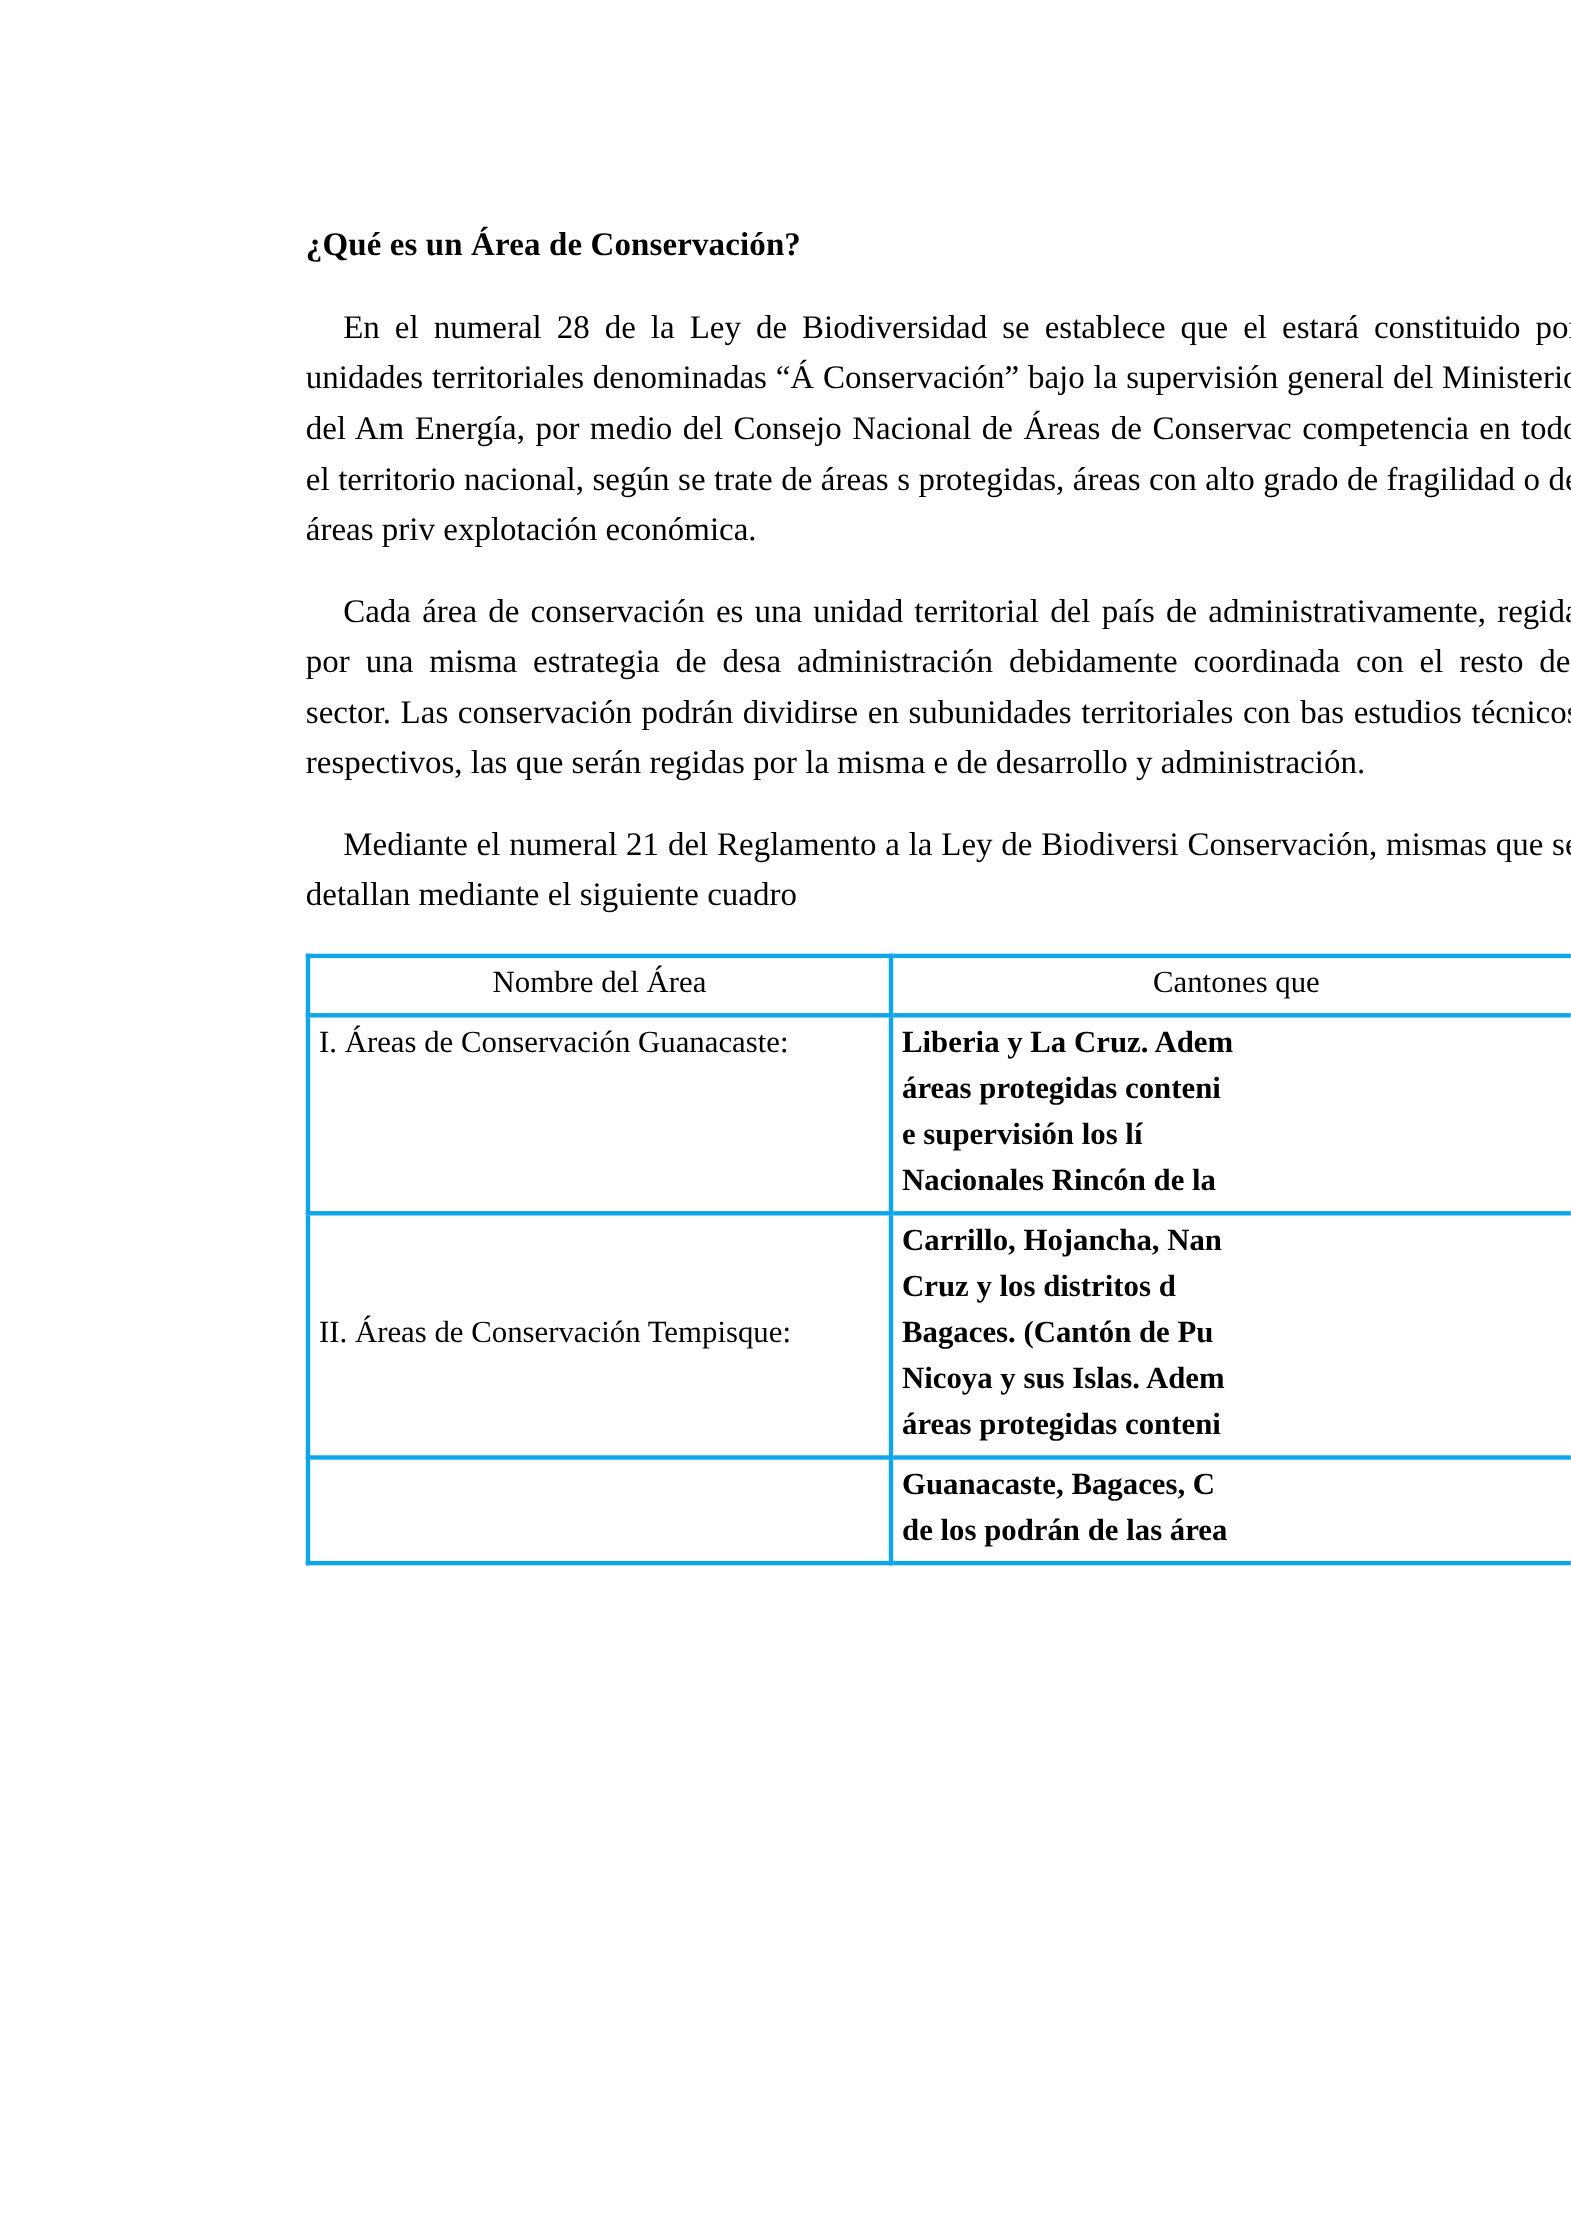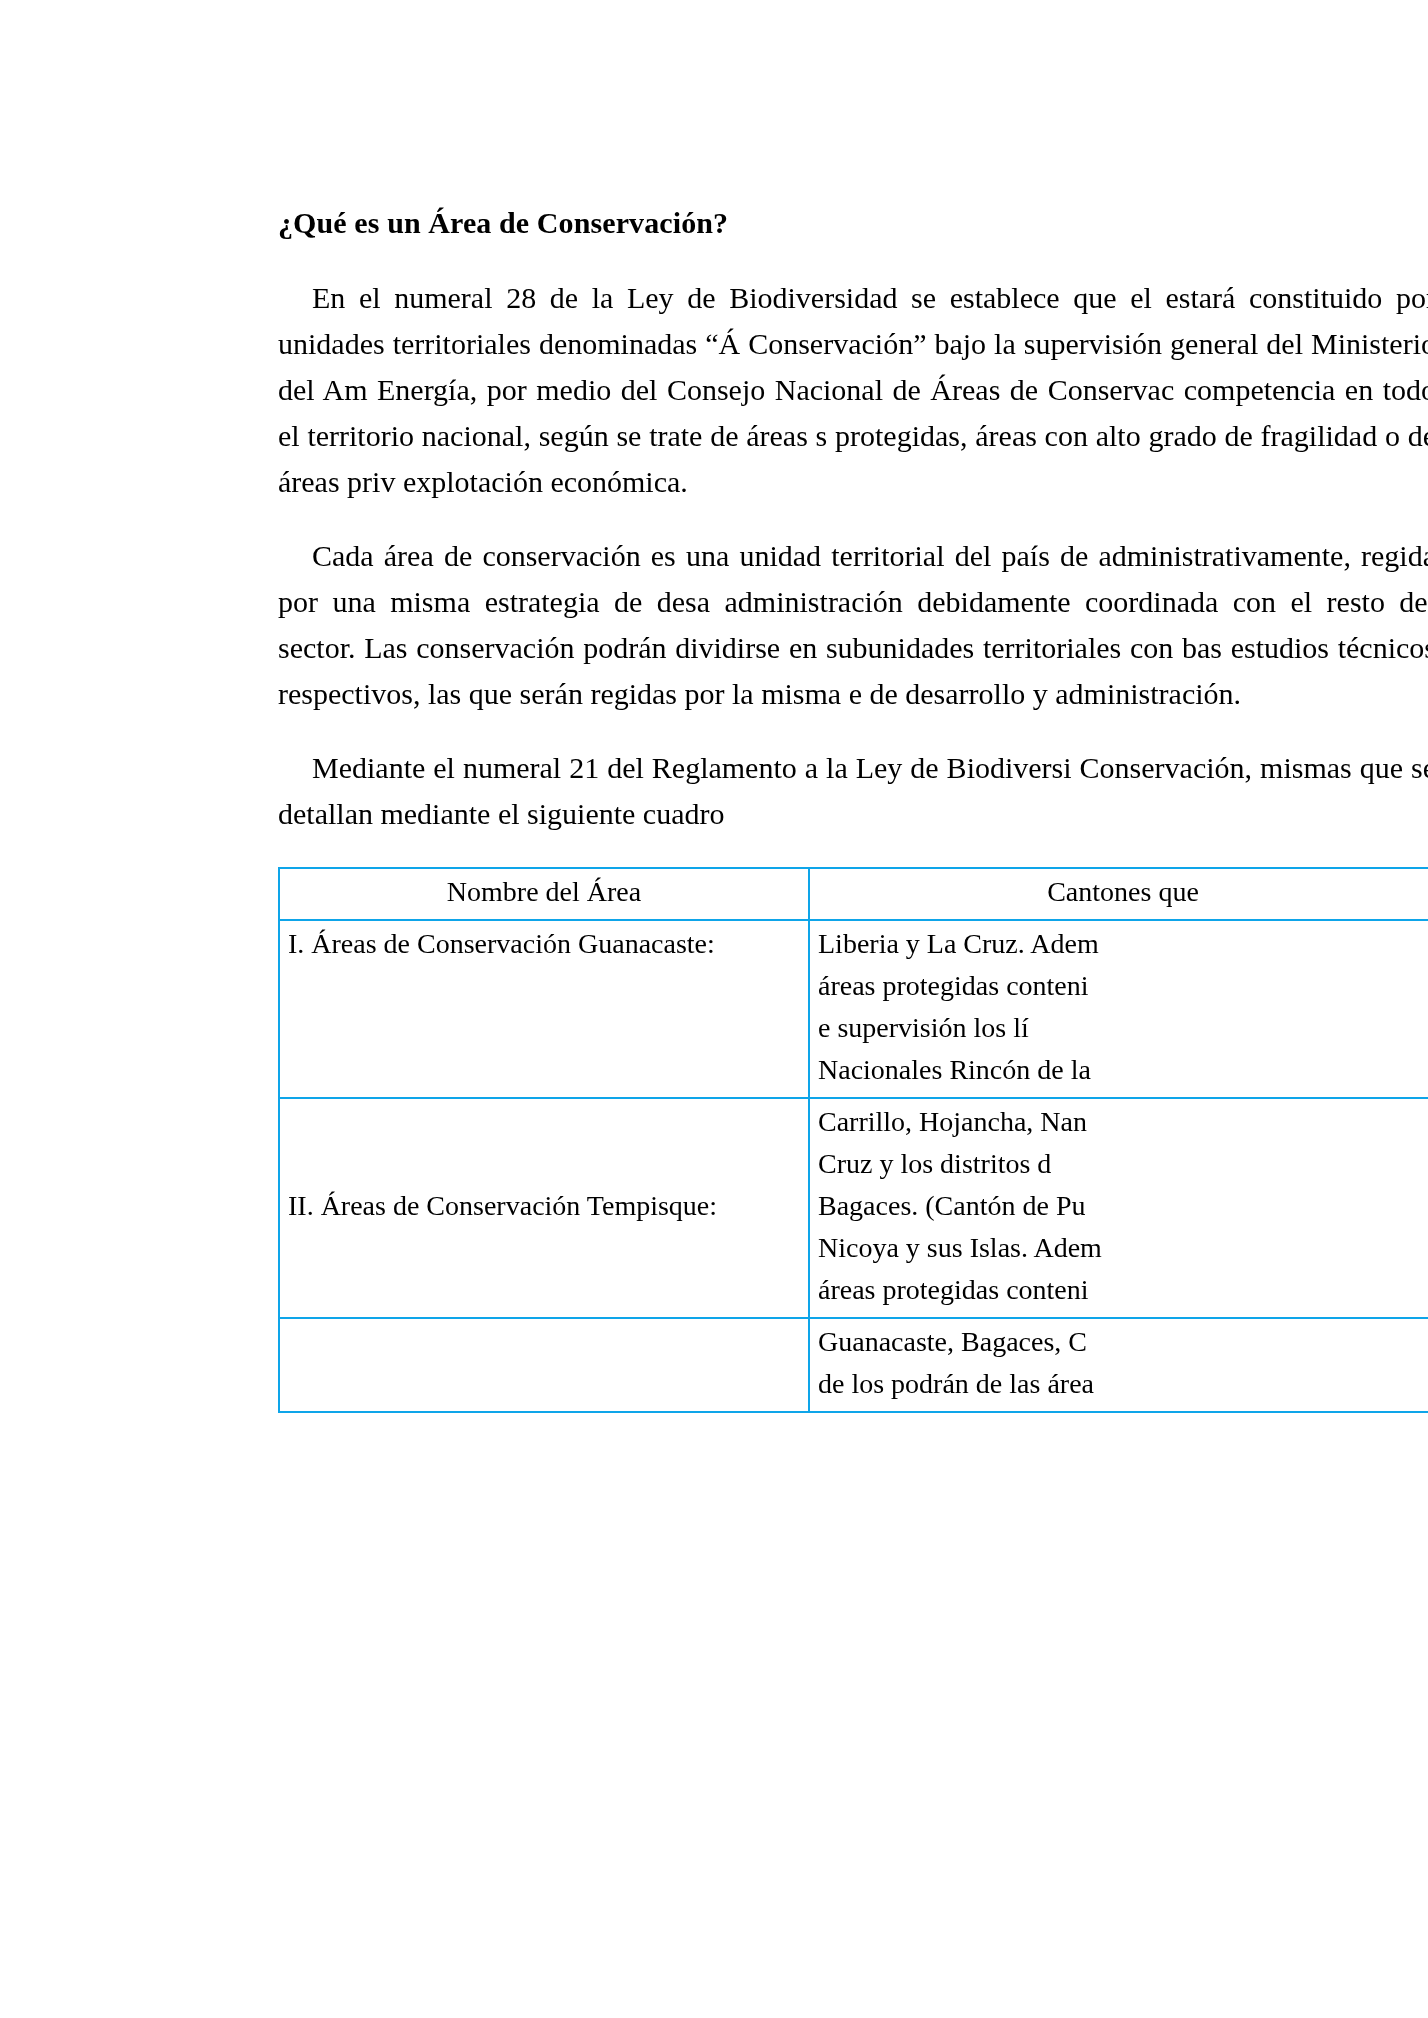--- a/index.html
+++ b/index.html
@@ -63,21 +63,21 @@
     width: 1158px;
   }
   table.cuadro {
     border-collapse: collapse;
     width: 1158px;
     table-layout: fixed;
     font-size: 28px;
     line-height: 42px;
   }
   table.cuadro td, table.cuadro th {
-    border: 2px solid #0ea5e9;
+    border: 4px solid #0ea5e9;
     padding: 2px 8px 6px 8px;
     vertical-align: top;
     font-weight: normal;
     margin-left: 10px;
   }
   table.cuadro col.c1 { width: 530px; }
   table.cuadro col.c2 { width: 628px; }
 
   .th-center {
     text-align: center;
@@ -89,20 +89,21 @@
   }
   .cell-name.vmid {
     vertical-align: middle;
   }
   .cell-desc {
     text-align: justify;
     text-justify: inter-word;
   }
   .cell-desc p, .cell-name p {
     margin: 0;
+    font-weight: bold;
   }
   .blank-cell {
     
   }
 </style>
 </head>
 <body>
 
 <div class="page">
   <div class="content">

